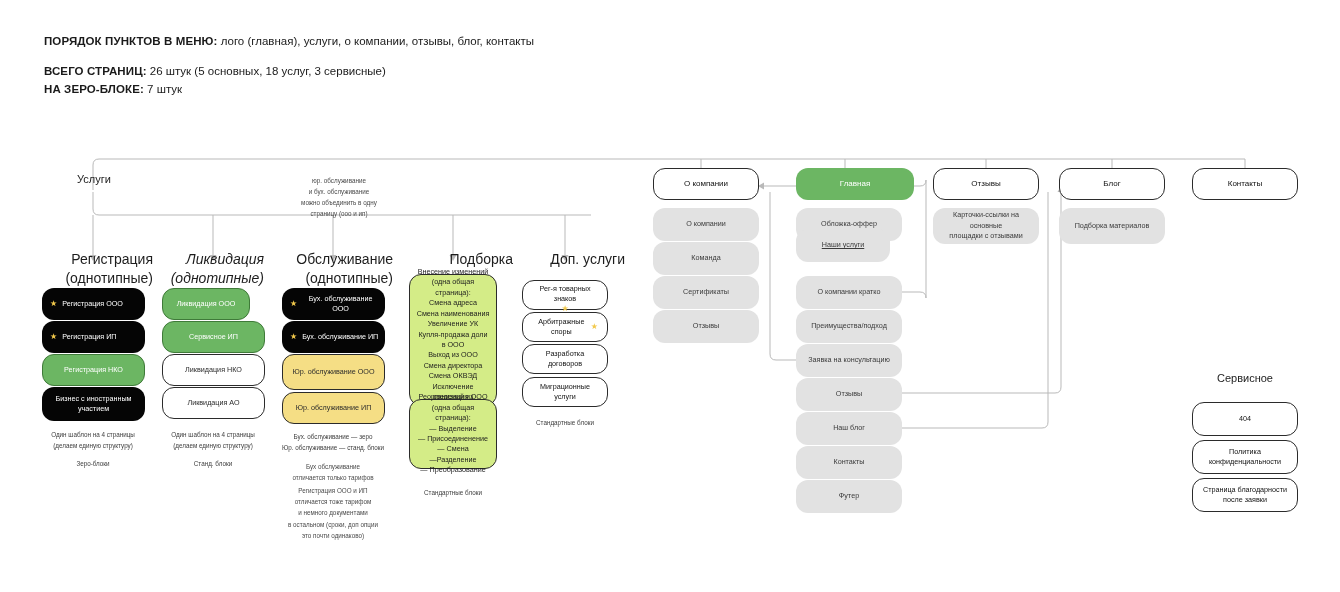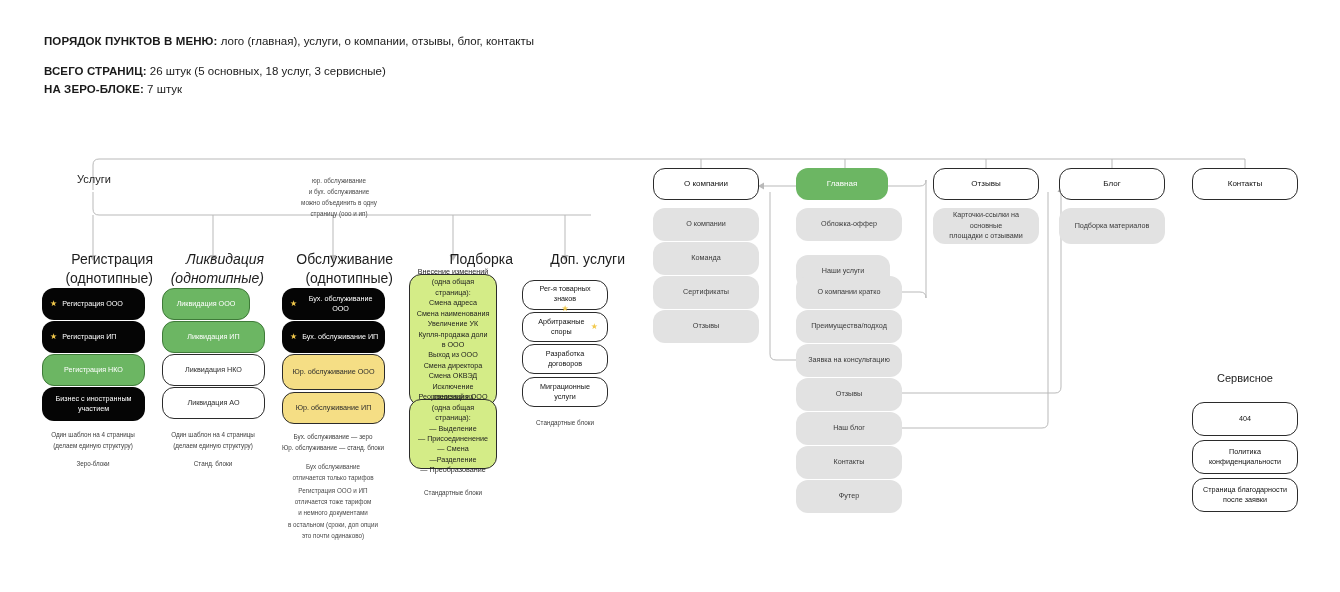--- a/index.html
+++ b/index.html
@@ -149,21 +149,21 @@
 участием</span>
 </div>
 <div class="caption multiline" style="left:28px; top:429px;">Один шаблон на 4 страницы
 (делаем единую структуру)</div>
 <div class="caption" style="left:28px; top:458px;">Зеро-блоки</div>
 
 <div class="node green" style="left:162px; top:288px; width:88px; height:32px;">
   <span class="lbl">Ликвидация ООО</span>
 </div>
 <div class="node green" style="left:162px; top:321px; width:103px; height:32px;">
-  <span class="lbl">Ликвидация ИП</span>
+  <span class="lbl">Сервисное ИП</span>
 </div>
 <div class="node white" style="left:162px; top:354px; width:103px; height:32px;">
   <span class="lbl">Ликвидация НКО</span>
 </div>
 <div class="node white" style="left:162px; top:387px; width:103px; height:32px;">
   <span class="lbl">Ликвидация АО</span>
 </div>
 <div class="caption multiline" style="left:148px; top:429px;">Один шаблон на 4 страницы
 (делаем единую структуру)</div>
 <div class="caption" style="left:148px; top:458px;">Станд. блоки</div>
@@ -237,27 +237,27 @@
 <div class="node grey" style="left:653px; top:242px; width:106px; height:33px;">
   <span class="lbl">Команда</span>
 </div>
 <div class="node grey" style="left:653px; top:276px; width:106px; height:33px;">
   <span class="lbl">Сертификаты</span>
 </div>
 <div class="node grey" style="left:653px; top:310px; width:106px; height:33px;">
   <span class="lbl">Отзывы</span>
 </div>
 
-<div class="node mainpill" style="left:796px; top:168px; width:92px; height:32px; font-size:8px;">
+<div class="node mainpill" style="left:796px; top:168px; width:118px; height:32px; font-size:8px;">
   <span class="lbl">Главная</span>
 </div>
 <div class="node grey" style="left:796px; top:208px; width:106px; height:33px;">
   <span class="lbl">Обложка-оффер</span>
 </div>
-<div class="node grey" style="left:796px; top:255px; width:94px; height:33px;">
+<div class="node grey" style="left:796px; top:229px; width:94px; height:33px;text-decoration:underline;">
   <span class="lbl">Наши услуги</span>
 </div>
 <div class="node grey" style="left:796px; top:276px; width:106px; height:33px;">
   <span class="lbl">О компании кратко</span>
 </div>
 <div class="node grey" style="left:796px; top:310px; width:106px; height:33px;">
   <span class="lbl">Преимущества/подход</span>
 </div>
 <div class="node grey" style="left:796px; top:344px; width:106px; height:33px;">
   <span class="lbl">Заявка на консультацию</span>

